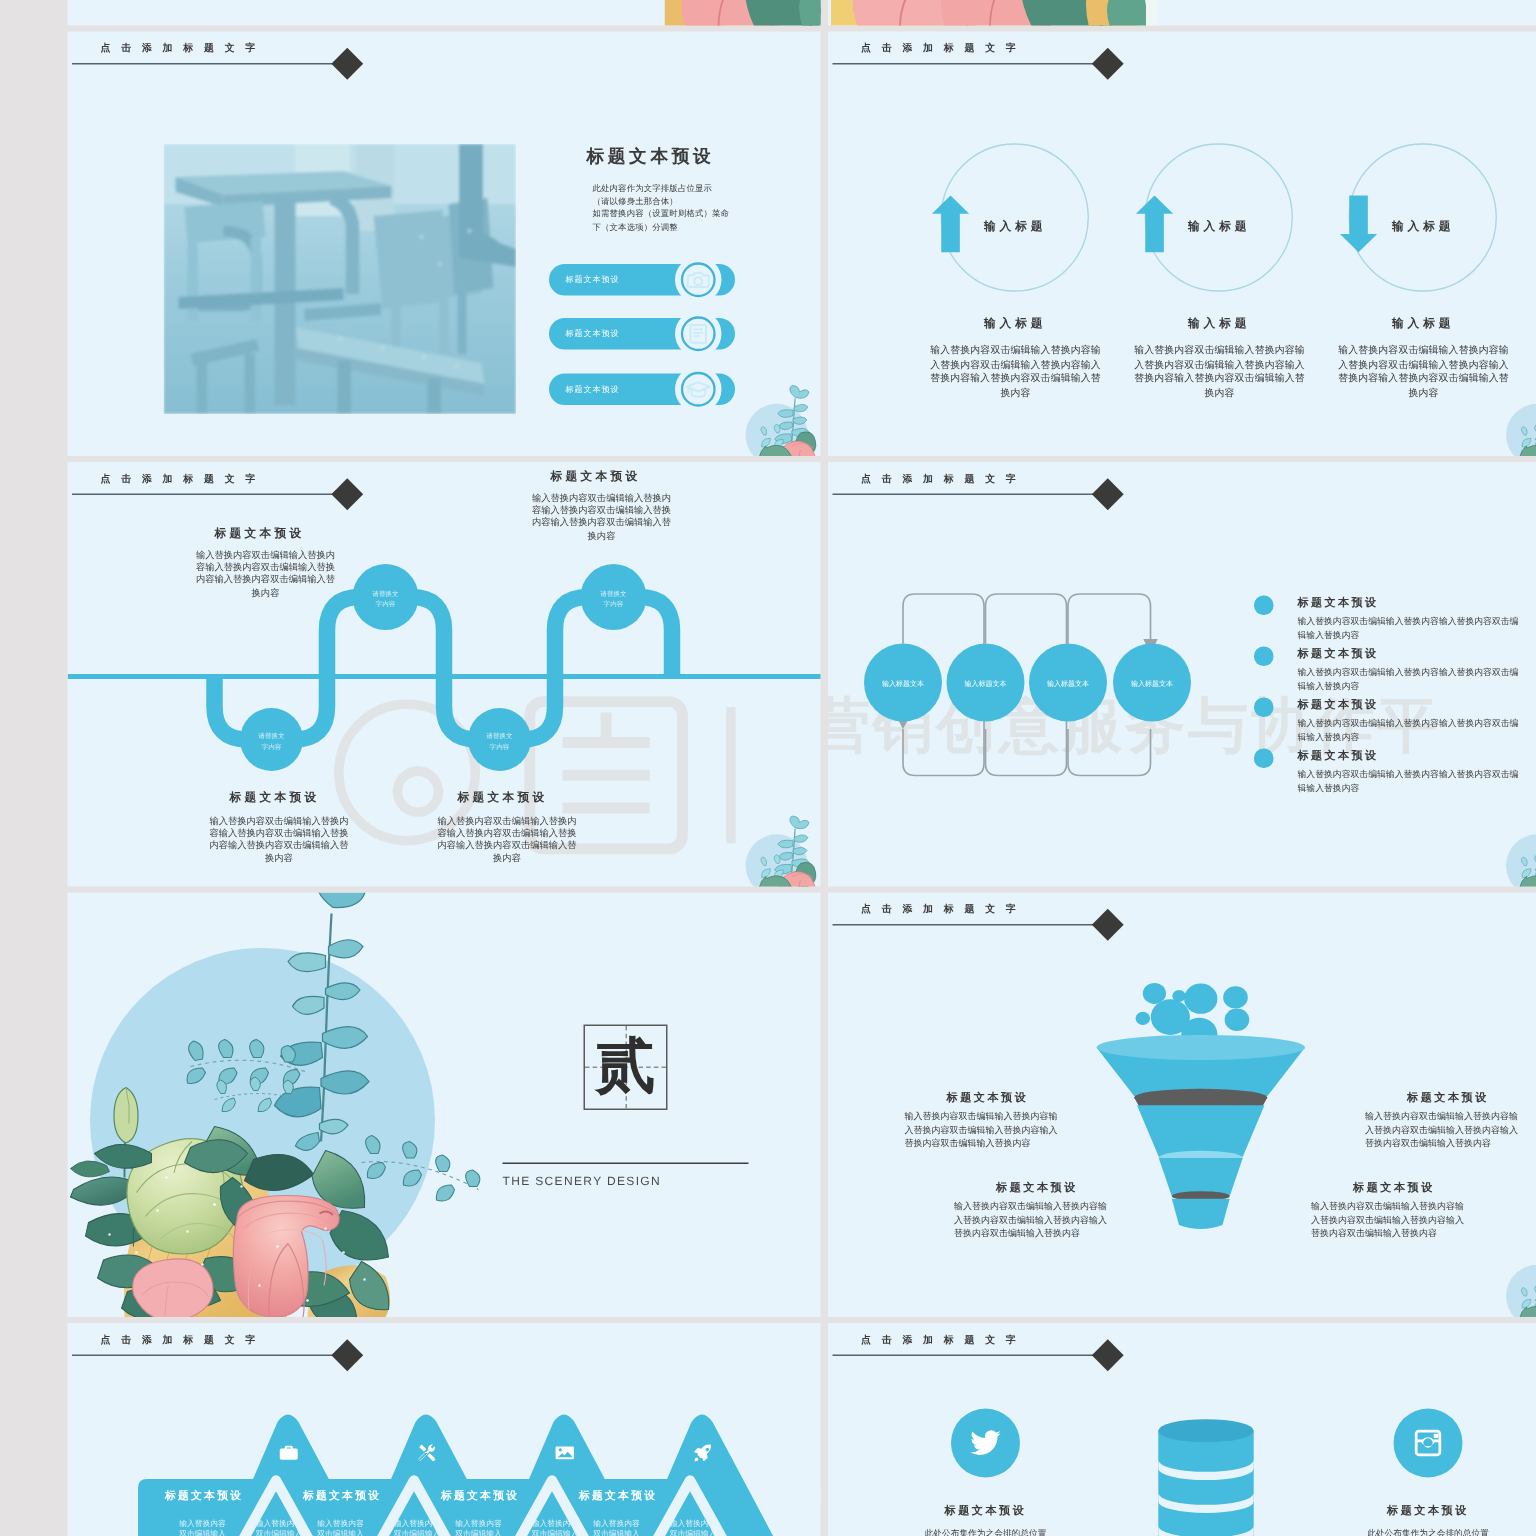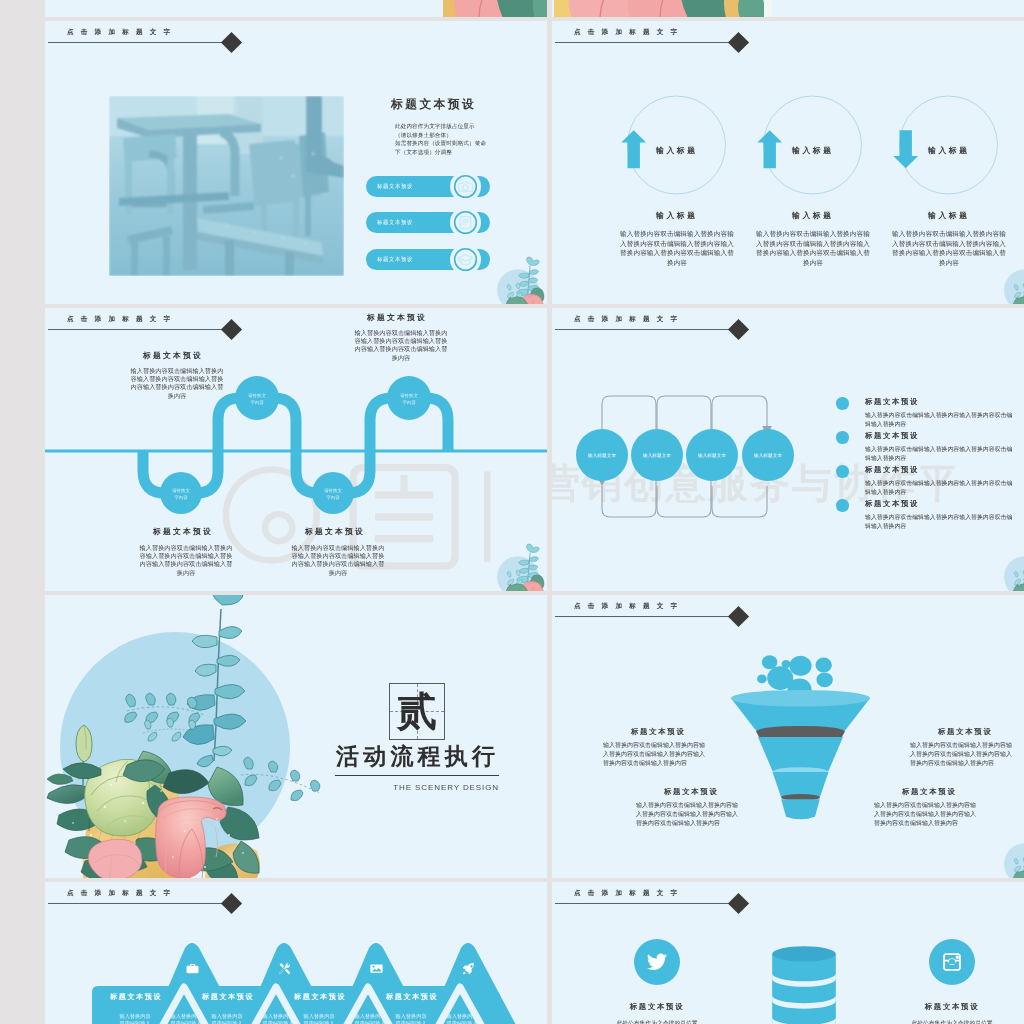--- a/index.html
+++ b/index.html
@@ -602,23 +602,22 @@
             <circle cx="66" cy="190" r="0.8"></circle>
       </g>
     </g>
   </svg>
 
   <div style="position:absolute;left:344px;top:88px;width:54px;height:55px;border:1px solid #5a5a5a;">
     <div style="position:absolute;left:27px;top:0;width:0;height:55px;border-left:0.8px dashed #8d8d8d;"></div>
     <div style="position:absolute;left:0;top:27px;width:54px;height:0;border-top:0.8px dashed #8d8d8d;"></div>
     <div class="ttl" style="position:absolute;left:0;top:6px;width:54px;text-align:center;font-size:40px;line-height:42px;color:#2f2f2f;">贰</div>
   </div>
-  <div class="ttl" style="position:absolute;left:291px;top:146px;font-size:23px;letter-spacing:4.2px;color:#2f2f2f;">活动流程执行</div>
   <div style="position:absolute;left:290px;top:180px;width:164px;height:1.2px;background:#3d3d3d;"></div>
-  <div style="position:absolute;left:290px;top:188px;width:164px;text-align:right;font-size:8px;letter-spacing:0.9px;color:#4a4a4a;">THE SCENERY DESIGN</div>
+  <div style="position:absolute;left:290px;top:188px;width:164px;text-align:left;font-size:8px;letter-spacing:0.9px;color:#4a4a4a;">THE SCENERY DESIGN</div>
 </div>
 
 <div class="slide" style="left:514px;top:595px;width:502px;height:283px;">
   <div class="shdr">
     <div class="line" style="width:184px;"></div>
     <div class="diamond" style="left:179px;top:14px;"></div>
     <div class="htxt">点击添加标题文字</div>
   </div>
 
   <svg style="position:absolute;left:179px;top:55px;" width="139" height="172" viewBox="0 0 144 196" preserveAspectRatio="none">

